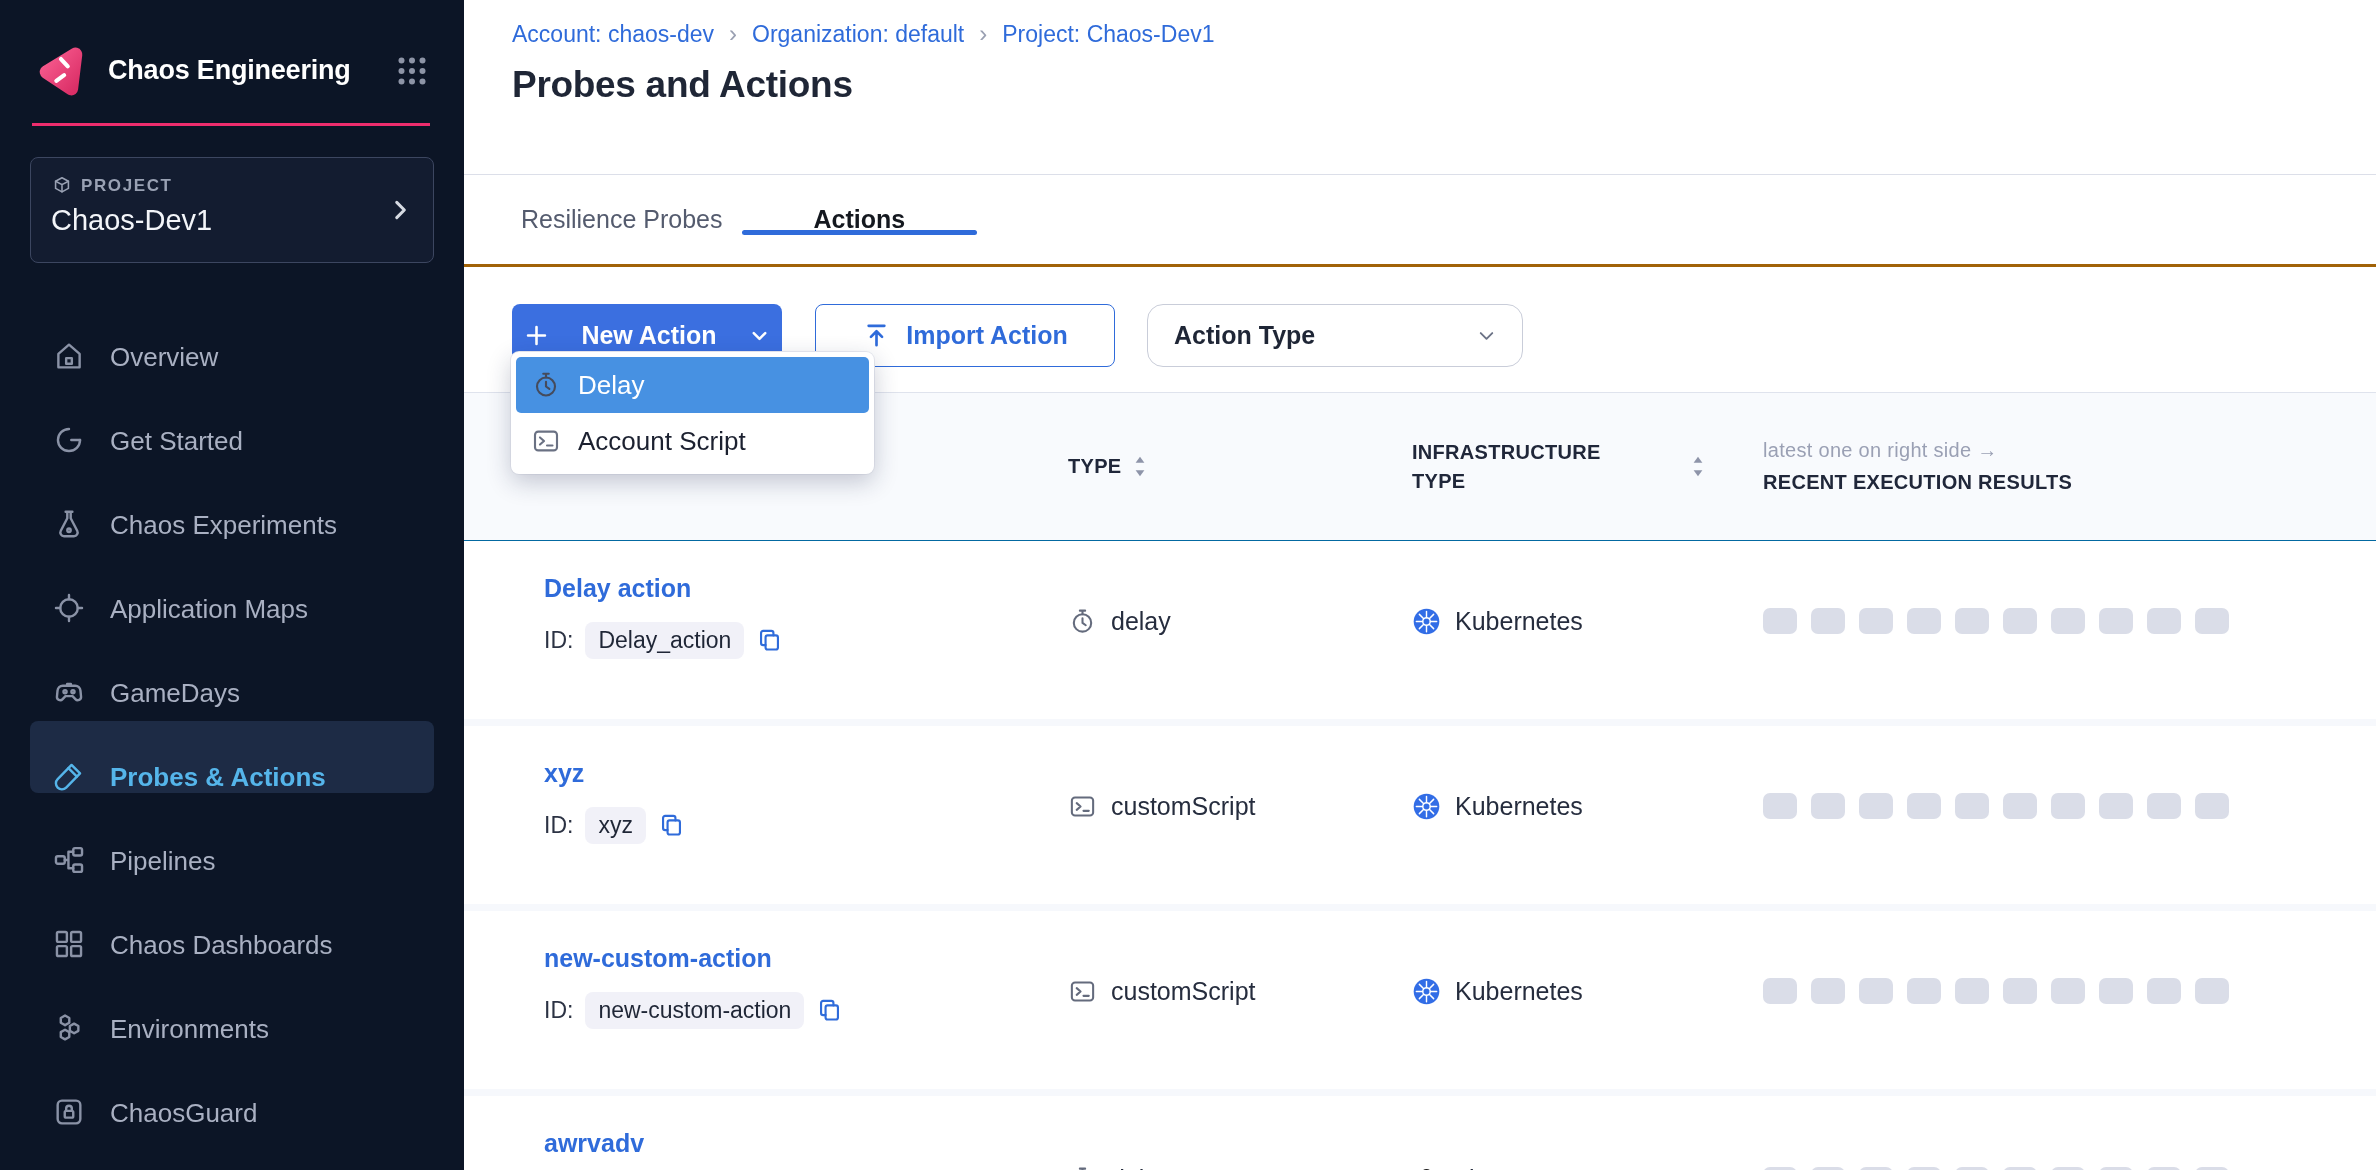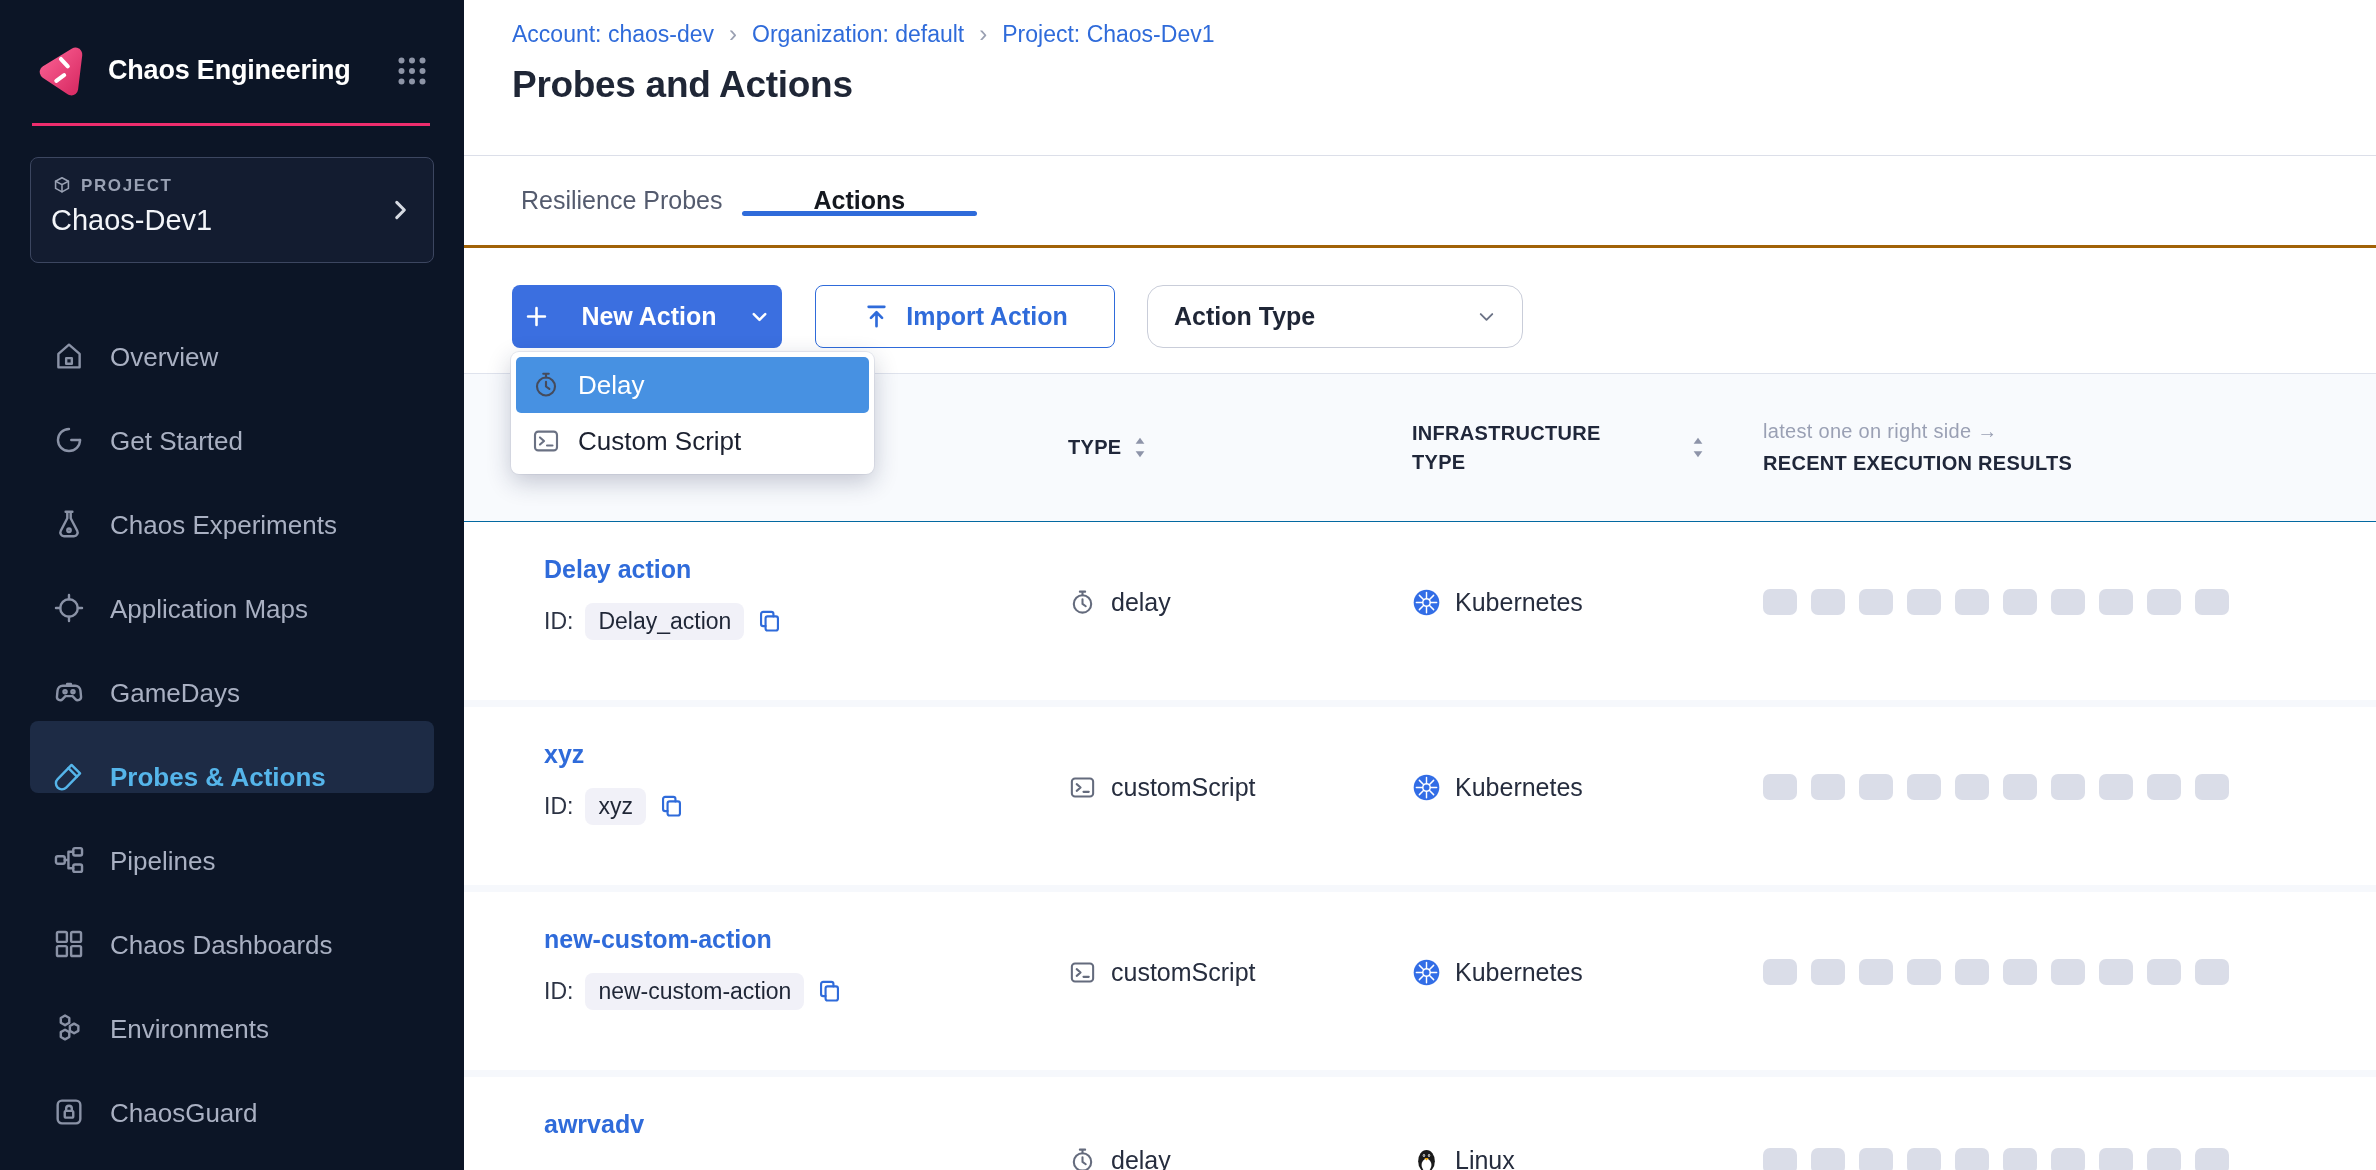--- a/index.html
+++ b/index.html
@@ -33,21 +33,21 @@
   .nav{margin-top:38px;padding:0 30px}
   .nav-item{display:flex;align-items:flex-end;gap:24px;height:72px;margin-bottom:12px;padding:0 22px;
     border-radius:8px;color:#a9b0c2;font-size:26px;cursor:pointer}
   .nav-ico{width:34px;height:34px;color:#8a92a6;flex:none}
   .nav-ico svg{width:100%;height:100%}
   .nav-item.active{background:var(--sidebar-active-bg);color:var(--active-text);font-weight:600}
   .nav-item.active .nav-ico{color:var(--active-text)}
 
   
   .main{flex:1;height:1170px;background:#fff;position:relative;overflow:hidden;color:#1f2636}
-  .page-header{height:156px;border-bottom:1px solid #dcdfe9;padding:20px 0 0 48px}
+  .page-header{height:175px;border-bottom:1px solid #dcdfe9;padding:20px 0 0 48px}
   .breadcrumb{display:flex;align-items:center;font-size:23px}
   .crumb{color:var(--accent);text-decoration:none;cursor:pointer}
   .crumb-sep{color:#9aa0b2;margin:0 15px;font-size:24px}
   .crumb-sep::before{content:"\203A"}
   .crumb-wrap{display:flex;align-items:center}
   .crumb-wrap:last-of-type .crumb-sep{display:none}
   .title{margin:16px 0 0;font-size:37px;font-weight:700;color:#1f2636;letter-spacing:-.3px}
 
   .tabs{height:92px;border-bottom:3px solid #a16207;display:flex;align-items:center;padding-left:57px}
   .tab{position:relative;display:flex;align-items:center;font-size:25px;color:#545b6e;cursor:pointer}
@@ -318,21 +318,21 @@
               <path d="M9.8 3h4.4M12 3v3M12 13.2V9.4M12 13.2l2.7 1.9"></path>
             </svg></span>
           <span>Delay</span>
         </div>
 
         <div class="menu-item">
           <span class="mi-ico"><svg viewBox="0 0 24 24" fill="none" stroke="currentColor" stroke-width="1.7" stroke-linecap="round" stroke-linejoin="round">
               <rect x="3.2" y="4.5" width="17.6" height="15" rx="2.6"></rect>
               <path d="M7.2 9.2l3.2 2.8-3.2 2.8M12.8 15.6h4.4"></path>
             </svg></span>
-          <span>Custom Script</span>
+          <span>Account Script</span>
         </div>
 
     </div>
 
     <div class="thead cols">
       <div class="th"></div>
       <div class="th">
         <span>TYPE</span>
         <span class="sort">
           <svg viewBox="0 0 12 20" fill="currentColor">

